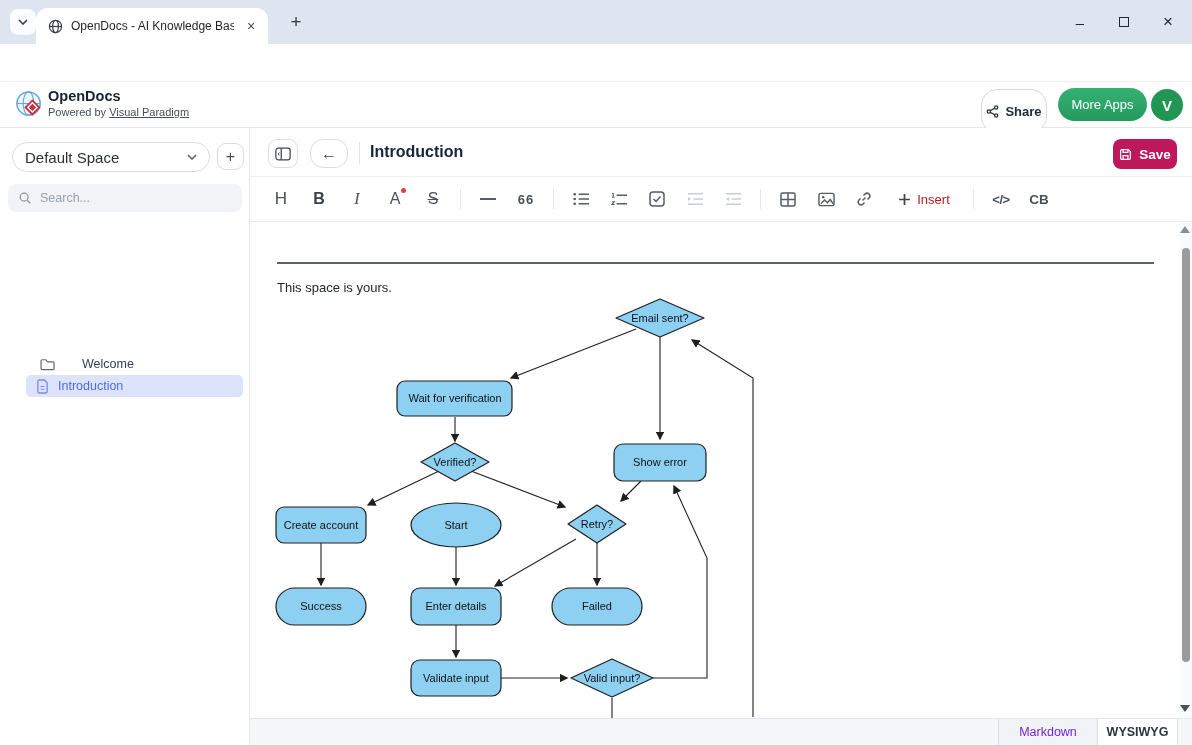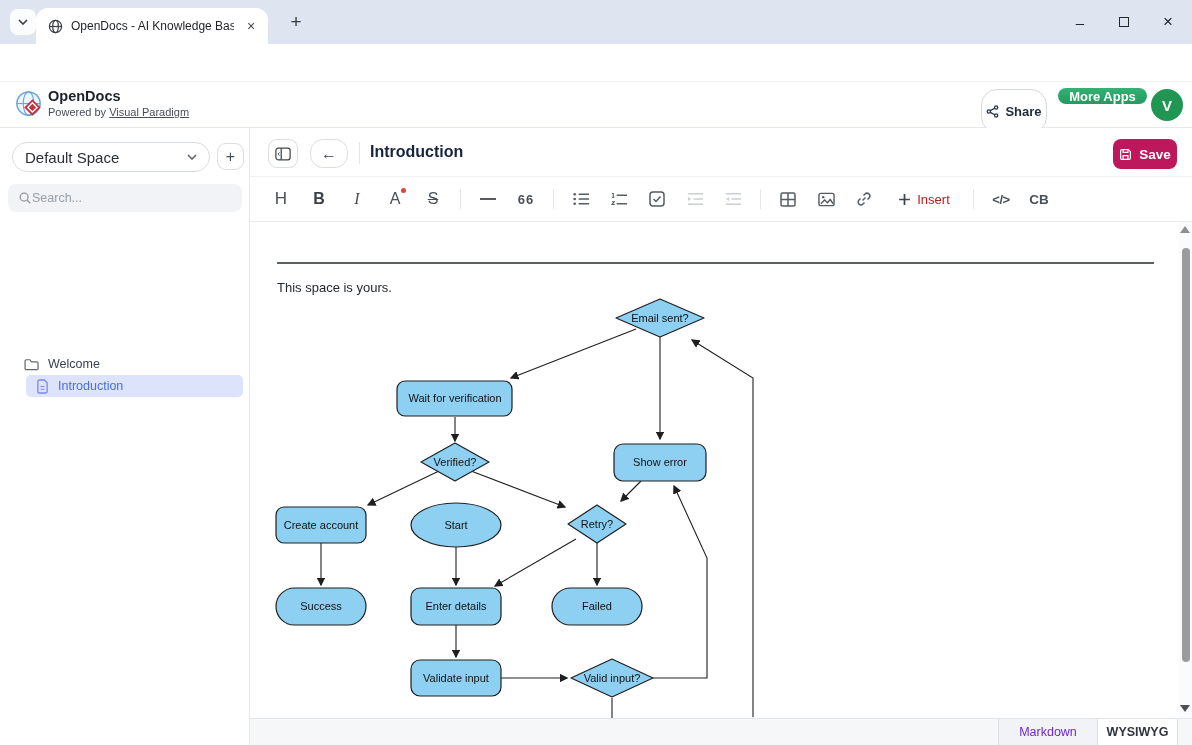--- a/index.html
+++ b/index.html
@@ -26,31 +26,31 @@
   .donut{left:1036px;top:54px;width:17px;height:17px;border-radius:50%;border:4.5px solid #e5b21c;cursor:pointer}
   .vsep-b{left:1104px;top:53px;width:1px;height:19px;background:#d6dae2}
   .dots{left:1162px;top:52px;width:22px;height:22px;font-size:16px;color:#3c4043;cursor:pointer}
 
   
   #appheader{position:absolute;left:0;top:82px;width:1192px;height:46px;background:#fff;border-bottom:1px solid #e5e8ee}
   .appname{position:absolute;left:48px;top:6px;font-size:14.5px;font-weight:bold;color:#1b222d}
   .powered{position:absolute;left:48px;top:24px;font-size:11px;color:#474e58}
   .powered a{color:#474e58;text-decoration:underline;cursor:pointer}
   .sharebtn{left:981px;top:7px;width:66px;height:44px;border:1px solid #d5d9e0;border-radius:16px;background:#fff;gap:6px;font-size:13px;font-weight:600;color:#1e2b3c;cursor:pointer}
-  .moreapps{left:1058px;top:6px;width:89px;height:16px;border-radius:17px;background:linear-gradient(180deg,#34b173,#259a5e);color:#fff;font-size:13px;font-weight:bold;cursor:pointer}
+  .moreapps{left:1058px;top:6px;width:89px;height:33px;border-radius:17px;background:linear-gradient(180deg,#34b173,#259a5e);color:#fff;font-size:13px;font-weight:normal;cursor:pointer}
   .uavatar{left:1151px;top:7px;width:32px;height:32px;border-radius:50%;background:#219653;color:#fff;font-size:15px;font-weight:bold;cursor:pointer}
 
   
   #sidebar{position:absolute;left:0;top:128px;width:250px;height:617px;background:#fff;border-right:1px solid #e7e9ee}
   .spacesel{left:12px;top:14px;width:198px;height:30px;border:1px solid #d8dce3;border-radius:15px;background:#fff;display:flex;align-items:center;justify-content:space-between;padding:0 12px;font-size:15px;color:#2a2f36;cursor:pointer}
   .addspace{left:217px;top:15px;width:27px;height:27px;border:1px solid #d8dce3;border-radius:9px;font-size:16px;color:#4a4f57;background:#fff;cursor:pointer}
-  .searchbox{left:8px;top:56px;width:234px;height:28px;border-radius:8px;background:#f1f3f6;display:flex;align-items:center;padding:0 10px}
+  .searchbox{left:8px;top:56px;width:234px;height:28px;border-radius:8px;background:#f1f3f6;display:flex;align-items:center;gap:8px;padding:0 10px}
   .searchbox input{border:0;outline:0;background:transparent;font-size:12.5px;color:#333;width:180px;font-family:"Liberation Sans",sans-serif}
   .searchbox input::placeholder{color:#98a0ab}
-  .treerow{left:0;top:224px;width:250px;height:24px;display:flex;align-items:center;gap:8px;padding-left:24px;font-size:12.5px;color:#374151;cursor:pointer}
+  .treerow{left:16px;top:224px;width:250px;height:24px;display:flex;align-items:center;gap:26px;padding-left:24px;font-size:12.5px;color:#374151;cursor:pointer}
   .treesel{left:26px;top:247px;width:217px;height:22px;border-radius:5px;background:#dce3fb;display:flex;align-items:center;gap:9px;padding-left:10px;font-size:12.5px;color:#4a6ee0;cursor:pointer}
 
   
   #edheader{position:absolute;left:250px;top:128px;width:942px;height:49px;background:#fff;border-bottom:1px solid #eef0f3}
   .sqbtn{top:11px;height:29px;border:1px solid #dadde3;border-radius:9px;background:#fff;cursor:pointer}
   .edsep{left:109px;top:14px;width:1px;height:22px;background:#e1e4e9}
   .edtitle{position:absolute;left:120px;top:15px;font-size:16px;font-weight:bold;color:#17243d}
   .savebtn{left:863px;top:11px;width:64px;height:30px;border-radius:8px;background:#be185d;color:#fff;gap:7px;font-size:13.5px;font-weight:600;cursor:pointer}
 
   #toolbar{position:absolute;left:250px;top:177px;width:942px;height:45px;background:#fff;border-bottom:1px solid #e9ebee;display:flex;align-items:center;padding-left:17px}

